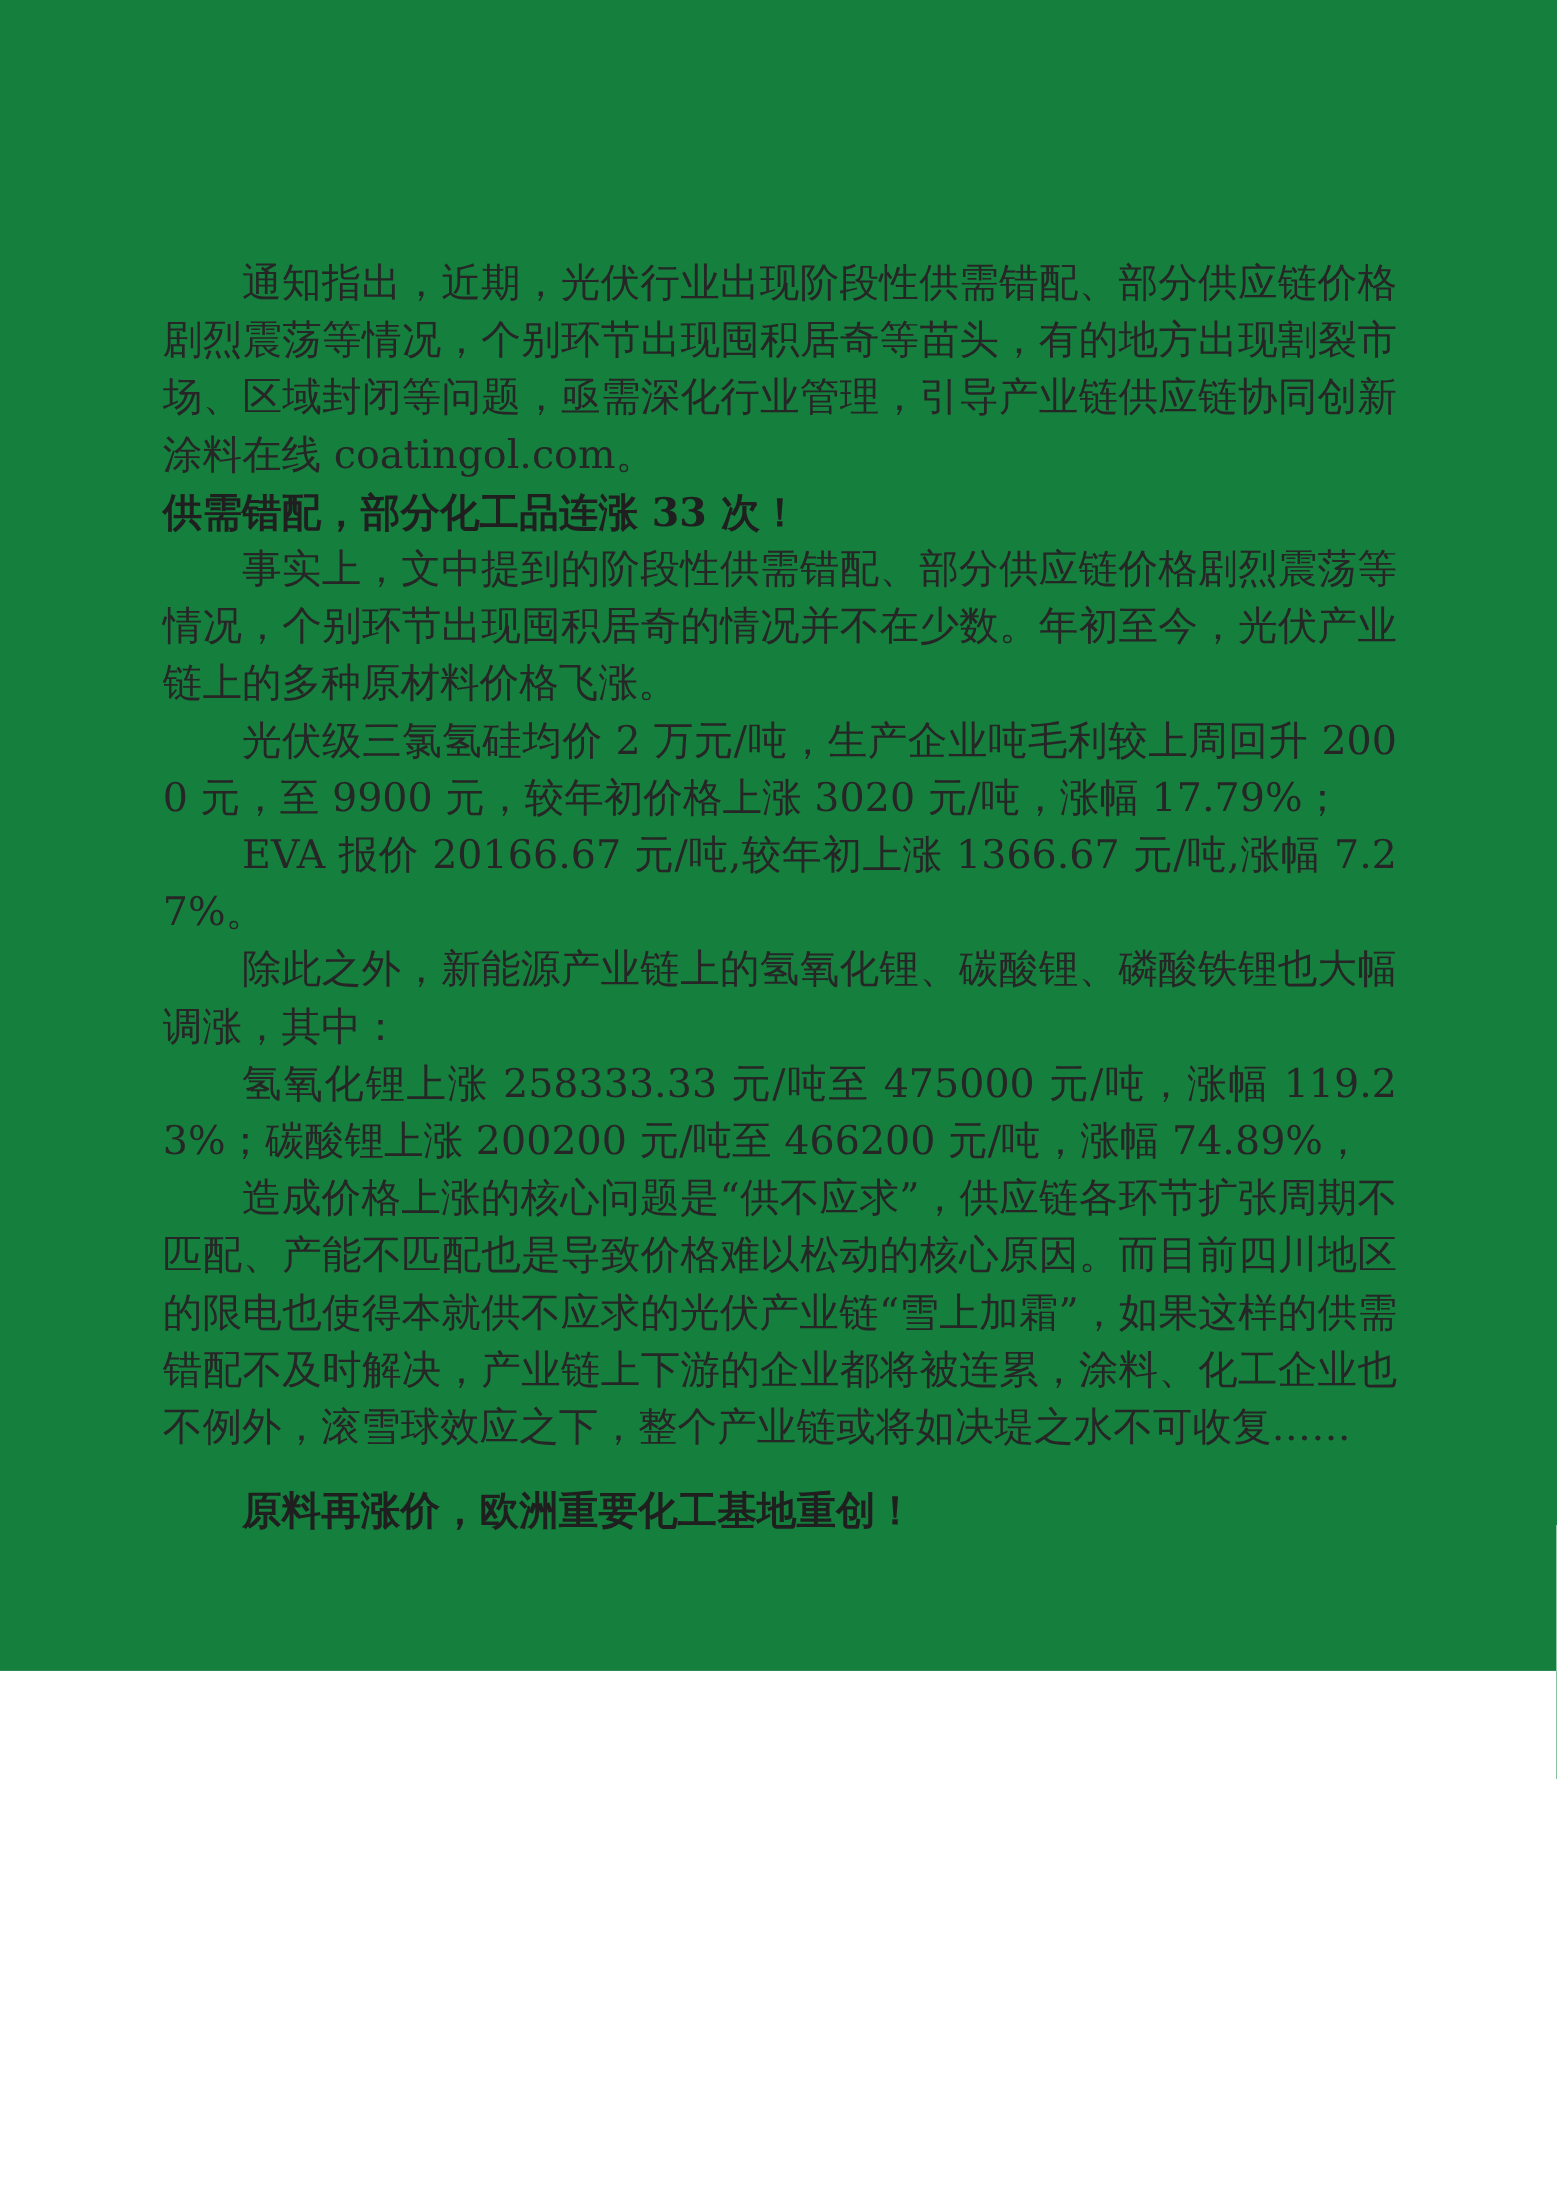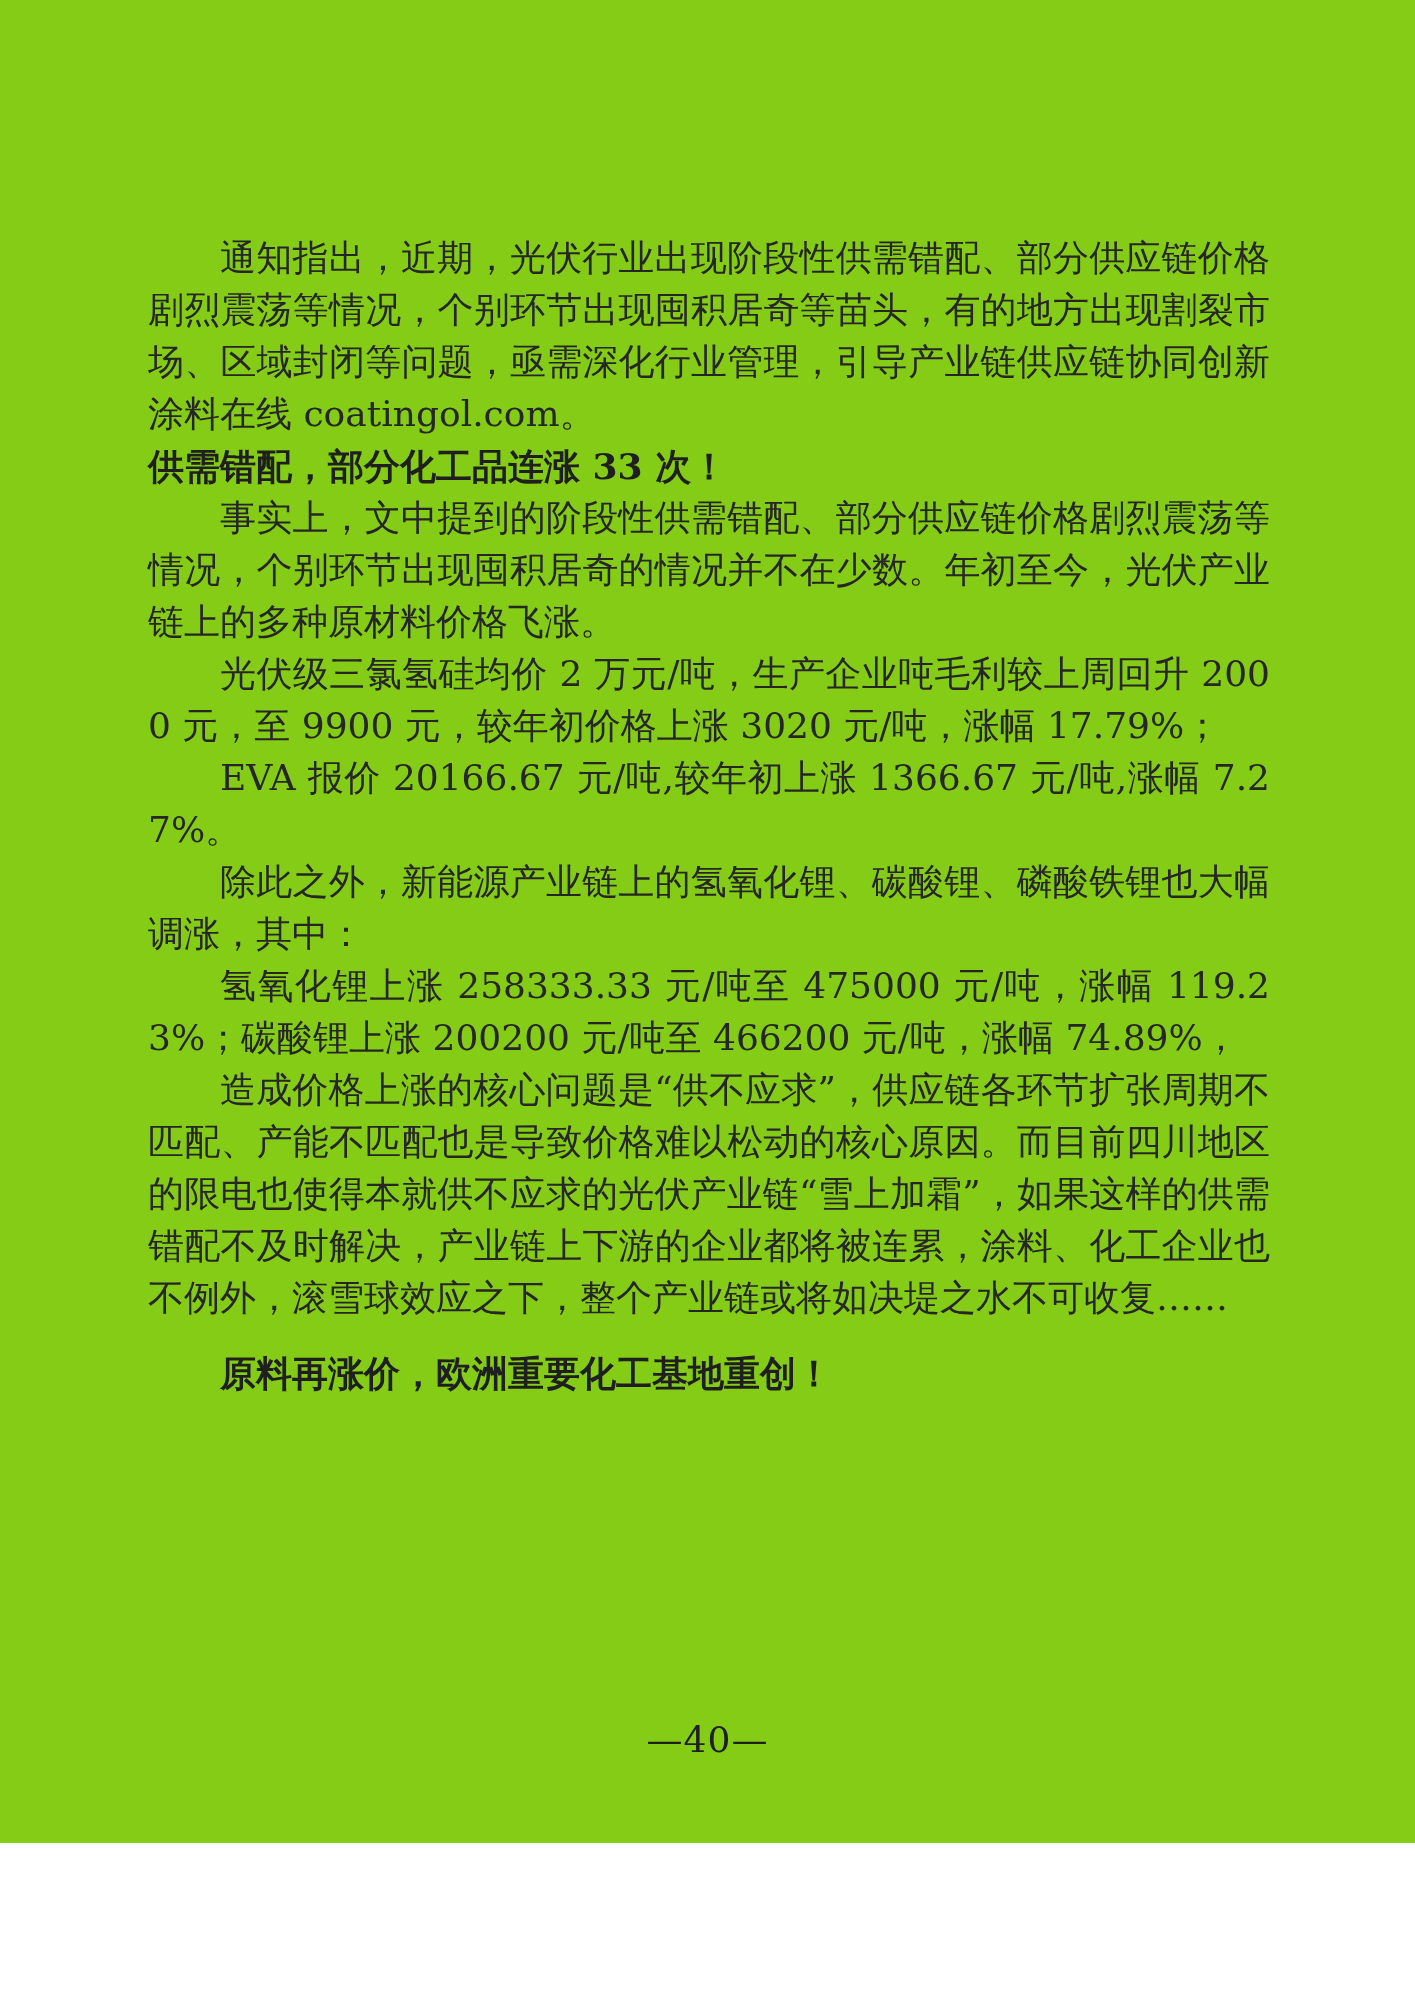--- a/index.html
+++ b/index.html
@@ -1,20 +1,20 @@
 <!DOCTYPE html>
 <html lang="zh"><head>
 <meta charset="utf-8">
 <style>
   html, body { margin: 0; padding: 0; background: #ffffff; }
   .page {
     position: relative;
     width: 1415px;
-    height: 1843px;
-    background: #84cc16;
+    height: 1519px;
+    background: #15803d;
     overflow: hidden;
     font-family: "DejaVu Serif", "Liberation Serif", serif;
     color: #262626;
     text-decoration: underline;
   }
   .text-block {
     position: absolute;
     left: 148px;
     top: 232px;
     width: 1122px;

